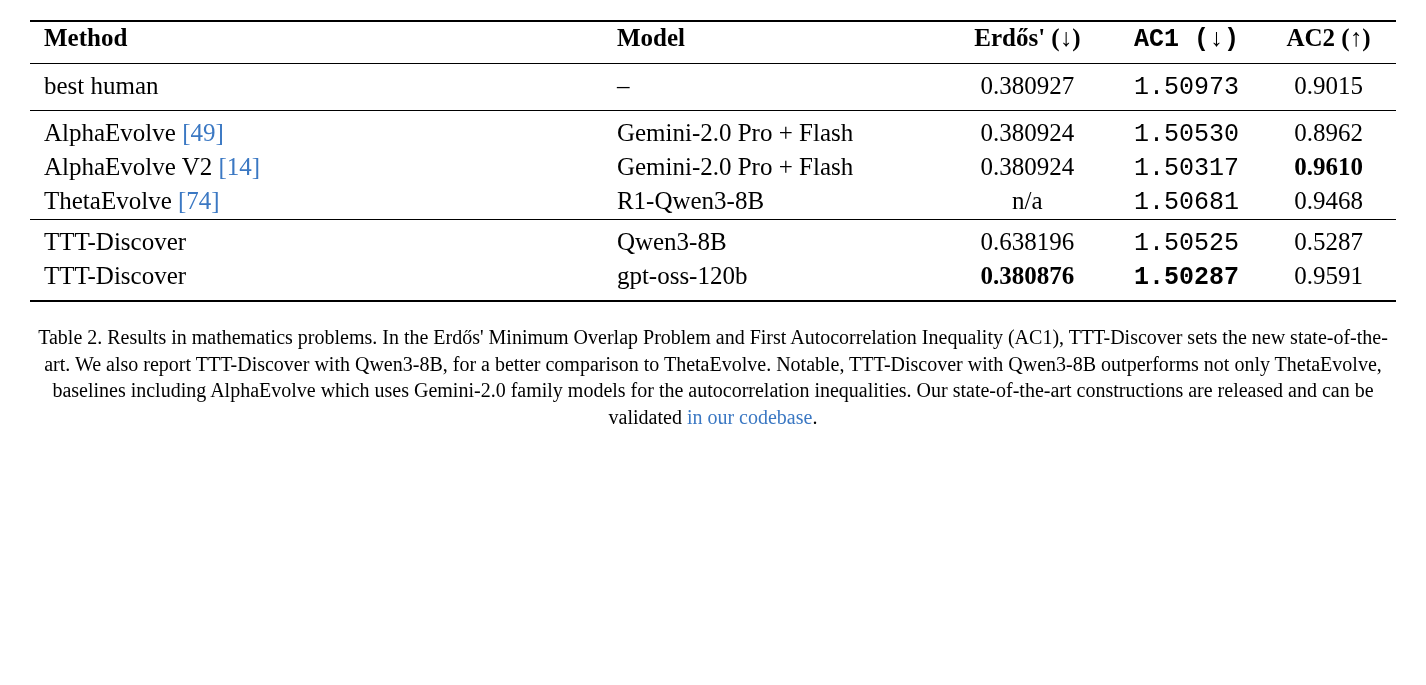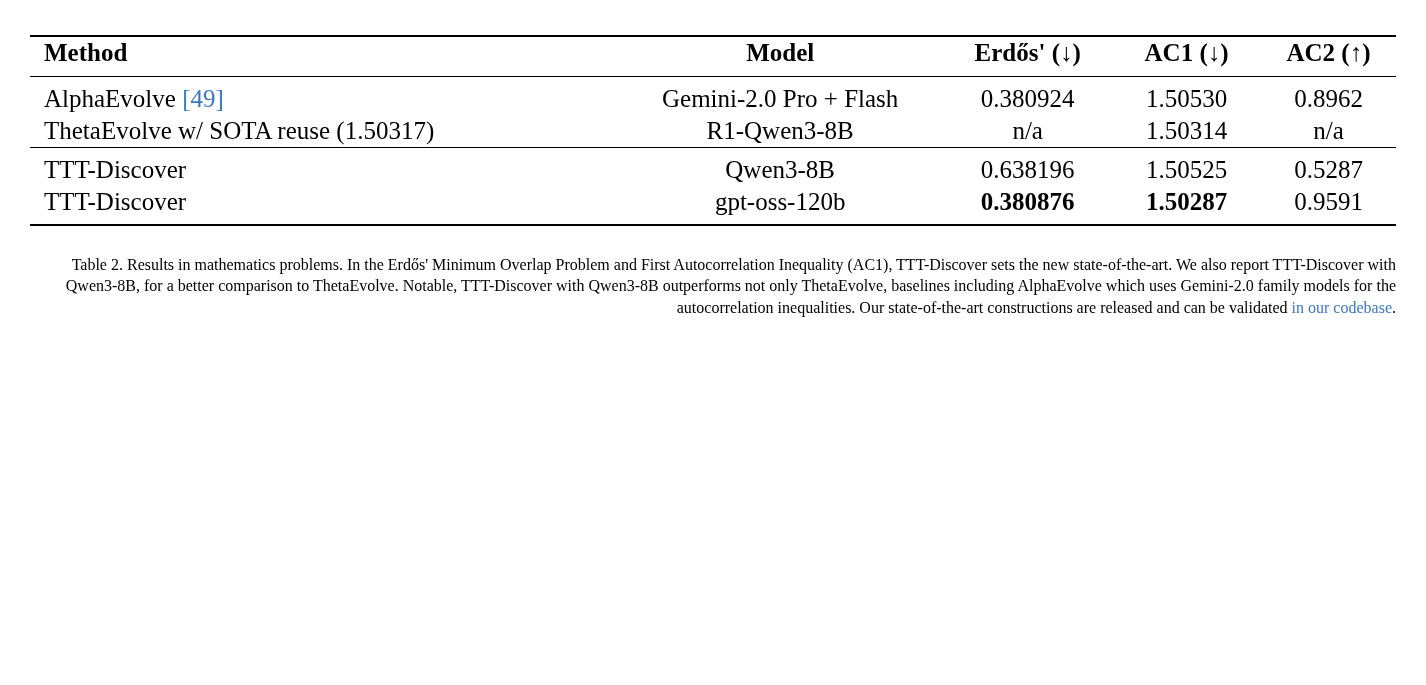--- a/index.html
+++ b/index.html
@@ -12,41 +12,41 @@
     height: 685px;
     font-family: "Liberation Serif", serif;
     color: #000000;
     overflow: hidden;
   }
   .page {
     position: relative;
     width: 1426px;
     height: 561px;
     box-sizing: border-box;
-    padding: 35px 30px 10px 30px;
+    padding: 20px 30px 10px 30px;
   }
 
   table.results {
     width: 1366px;
     border-collapse: collapse;
     font-size: 25px;
     line-height: 1.12;
   }
 
   table.results th,
   table.results td {
     padding: 2px 0 2px 0;
     vertical-align: baseline;
   }
 
   
   .col-method { width: 580px; text-align: left; padding-left: 14px !important; }
-  .col-model  { width: 330px; text-align: center; }
+  .col-model  { width: 330px; text-align: left; }
   .col-erdos  { width: 170px; text-align: center; }
-  .col-ac1    { width: 150px; text-align: center; }
+  .col-ac1    { width: 150px; text-align: center; font-family: Liberation Mono, monospace; }
   .col-ac2    { width: 136px; text-align: center; }
 
   thead th {
     font-weight: bold;
     font-size: 25px;
     padding-bottom: 9px !important;
   }
 
   .rule-top td, .rule-top th { border-top: 2.2px solid #000; }
   .rule-mid td, .rule-mid th { border-top: 1.1px solid #000; }
@@ -57,25 +57,25 @@
   tr.group-start td { padding-top: 8px; }
   tr.group-end td { padding-bottom: 8px; }
 
   .cite {
     color: #3b78c3;
     font-family: Liberation Serif, serif;
   }
   .bold { font-weight: bold; }
 
   .caption {
-    margin-top: 28px;
+    margin-top: 22px;
     width: 1366px;
-    font-size: 16px;
+    font-size: 20px;
     line-height: 1.33;
-    text-align: right;
+    text-align: center;
   }
   .caption .link {
     color: #3b78c3;
   }
 </style>
 </head>
 <body>
 
 <div class="page">
 
@@ -85,39 +85,59 @@
         <th class="col-method">Method</th>
         <th class="col-model">Model</th>
         <th class="col-erdos">Erdős' (↓)</th>
         <th class="col-ac1">AC1 (↓)</th>
         <th class="col-ac2">AC2 (↑)</th>
       </tr>
     </thead>
 
     <tbody>
 
+      <tr class="rule-mid group-start group-end">
+        <td class="col-method">
+          <span>best human</span>
+        </td>
+        <td class="col-model">–</td>
+        <td class="col-erdos">0.380927</td>
+        <td class="col-ac1">1.50973</td>
+        <td class="col-ac2">0.9015</td>
+      </tr>
 
       <tr class="rule-mid group-start">
         <td class="col-method">
           <span>AlphaEvolve</span>
           <span class="cite">[49]</span>
         </td>
         <td class="col-model">Gemini-2.0 Pro + Flash</td>
         <td class="col-erdos">0.380924</td>
         <td class="col-ac1">1.50530</td>
         <td class="col-ac2">0.8962</td>
       </tr>
       <tr>
         <td class="col-method">
-          <span>ThetaEvolve w/ SOTA reuse (1.50317)</span>
+          <span>AlphaEvolve V2</span>
+          <span class="cite">[14]</span>
+        </td>
+        <td class="col-model">Gemini-2.0 Pro + Flash</td>
+        <td class="col-erdos">0.380924</td>
+        <td class="col-ac1">1.50317</td>
+        <td class="col-ac2 bold">0.9610</td>
+      </tr>
+      <tr>
+        <td class="col-method">
+          <span>ThetaEvolve</span>
+          <span class="cite">[74]</span>
         </td>
         <td class="col-model">R1-Qwen3-8B</td>
         <td class="col-erdos">n/a</td>
-        <td class="col-ac1">1.50314</td>
-        <td class="col-ac2">n/a</td>
+        <td class="col-ac1">1.50681</td>
+        <td class="col-ac2">0.9468</td>
       </tr>
 
       <tr class="rule-mid group-start">
         <td class="col-method">
           <span>TTT-Discover</span>
         </td>
         <td class="col-model">Qwen3-8B</td>
         <td class="col-erdos">0.638196</td>
         <td class="col-ac1">1.50525</td>
         <td class="col-ac2">0.5287</td>

